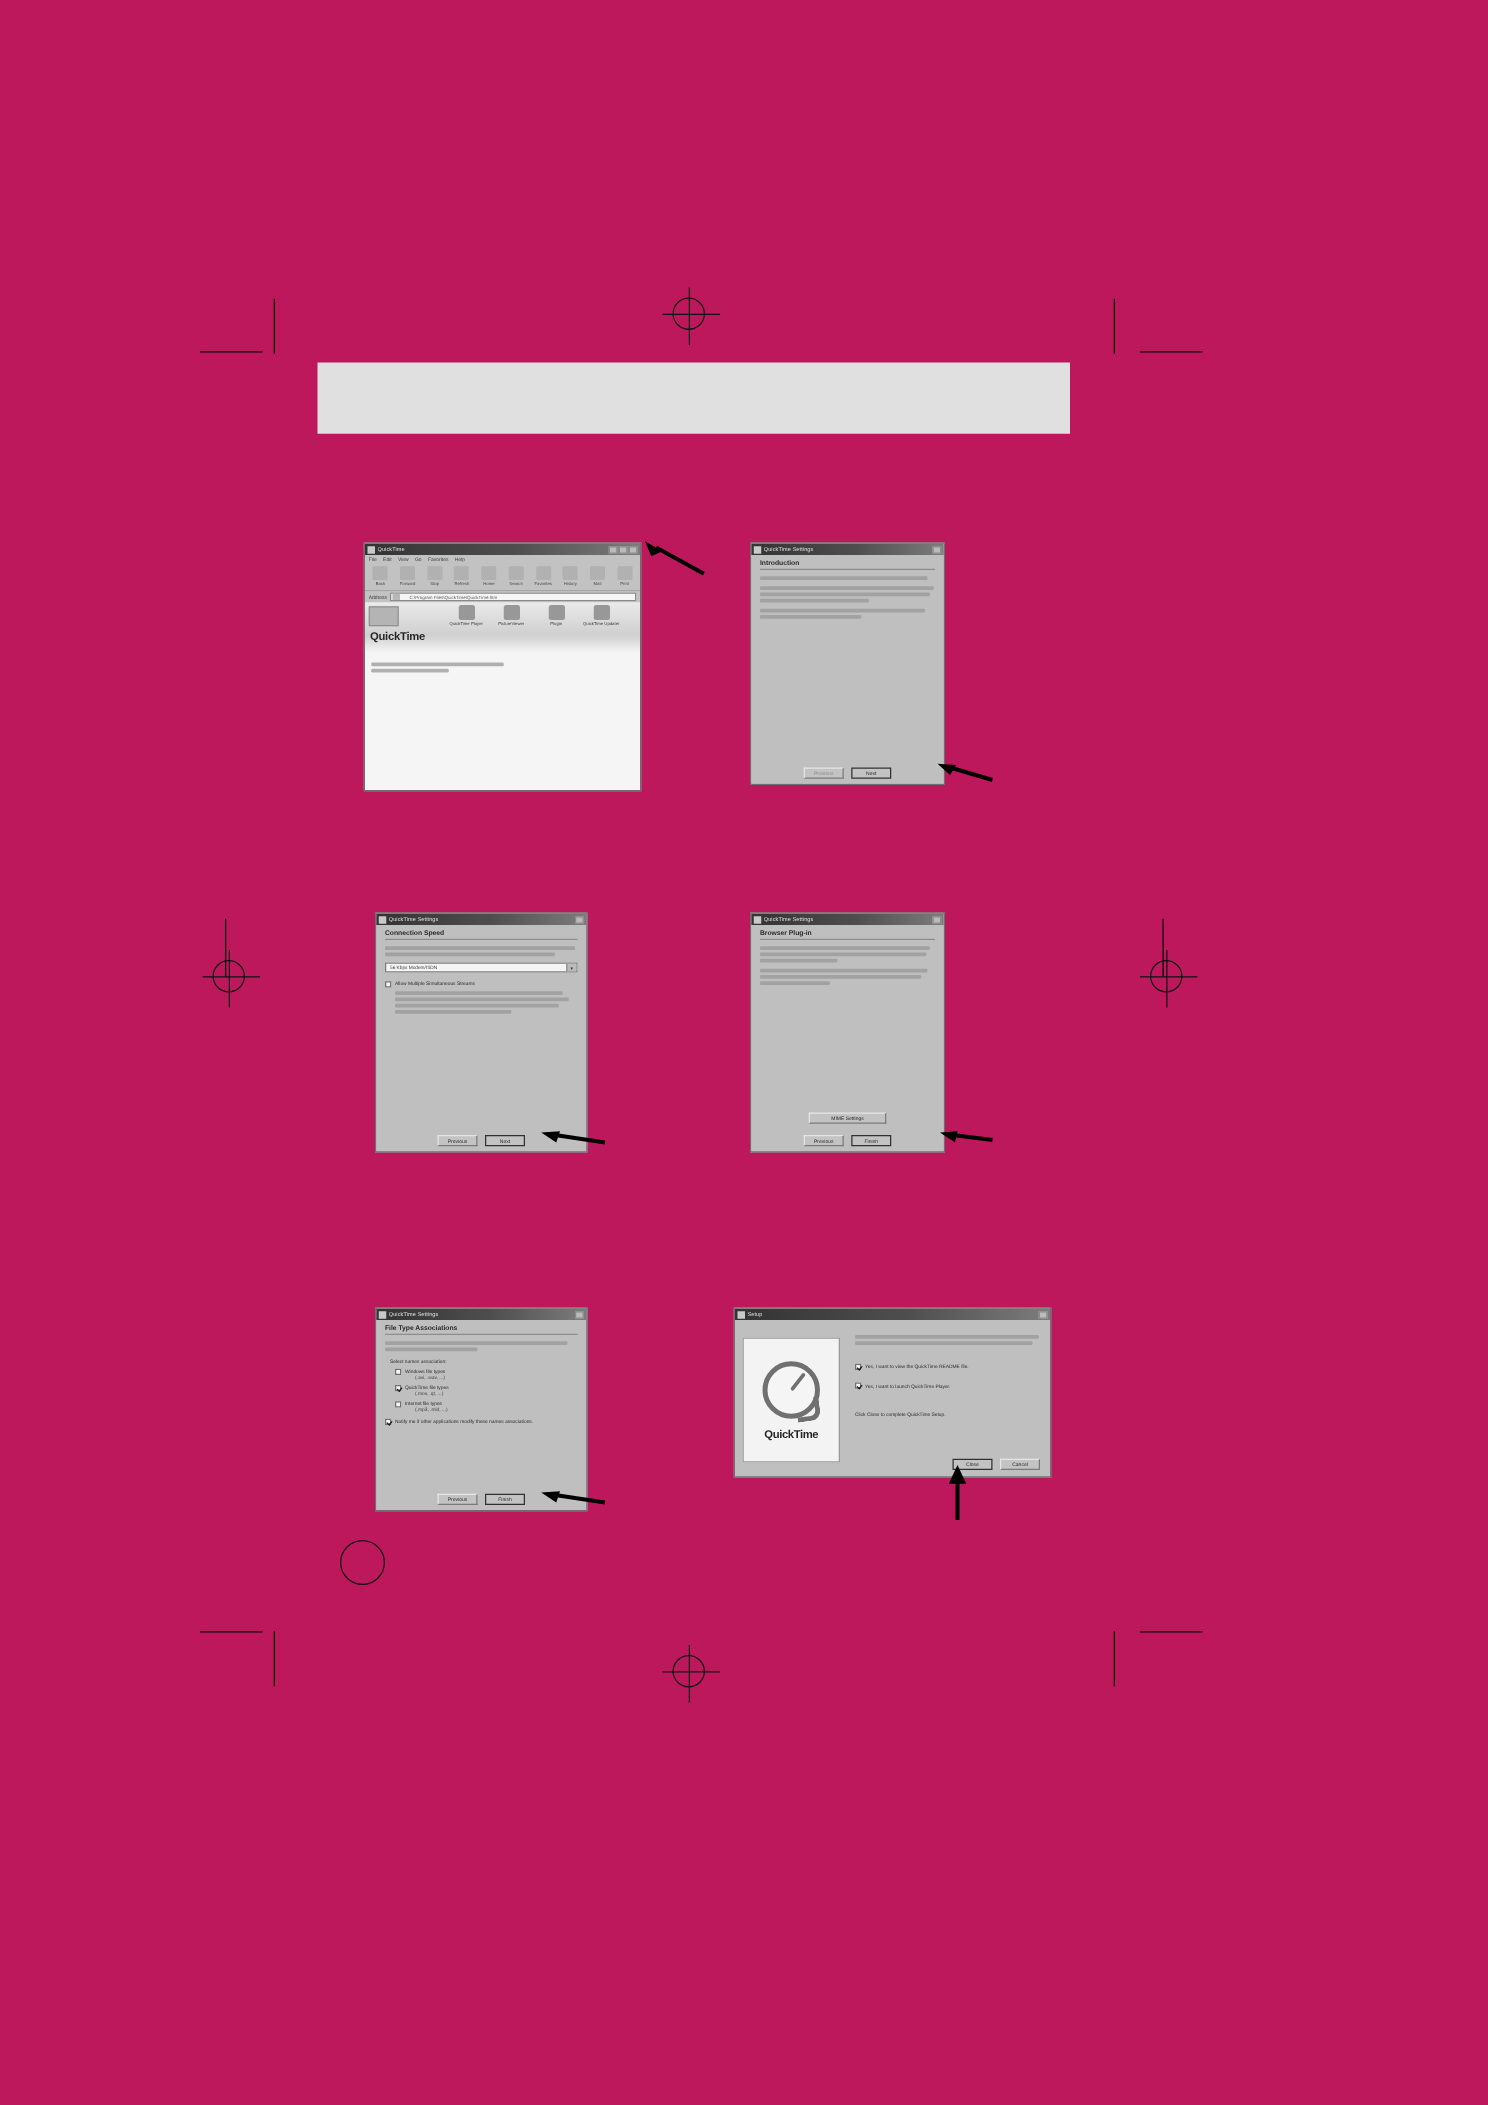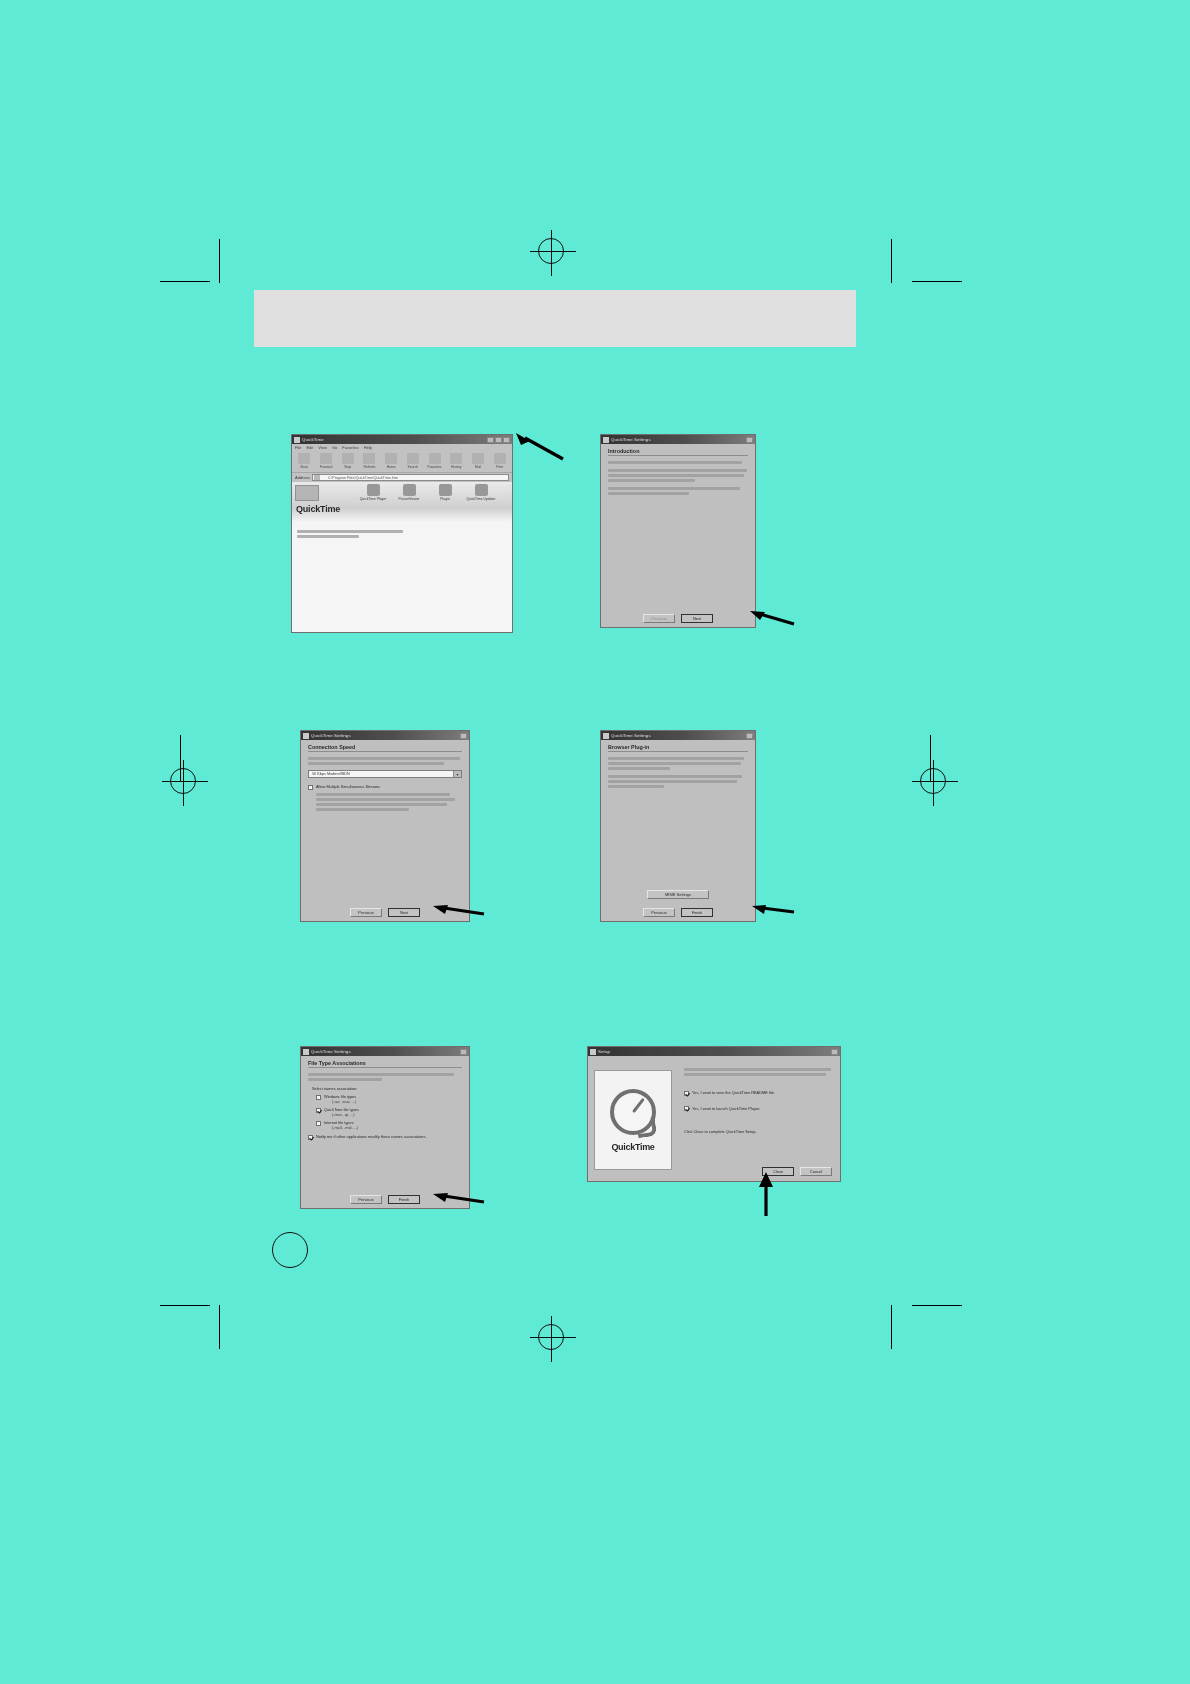--- a/index.html
+++ b/index.html
@@ -1,19 +1,19 @@
 <!DOCTYPE html>
 <html><head>
 <meta charset="utf-8">
 <style>
   html,body{margin:0;padding:0;background:#ffffff;}
   body{width:1190px;height:1684px;position:relative;overflow:hidden;
        font-family:"Liberation Sans",sans-serif;color:#111;}
 
-  .page{position:absolute;inset:0;background:#5eead4;}
+  .page{position:absolute;inset:0;background:#be185d;}
 
   
   .crop{position:absolute;background:#000;}
   .reg{position:absolute;border:1px solid #111;border-radius:50%;
        background:transparent;}
   .reg:before,.reg:after{content:"";position:absolute;background:#111;}
   .reg:before{left:50%;top:-9px;width:1px;height:46px;margin-left:-0.5px;}
   .reg:after{top:50%;left:-9px;height:1px;width:46px;margin-top:-0.5px;}
 
   

